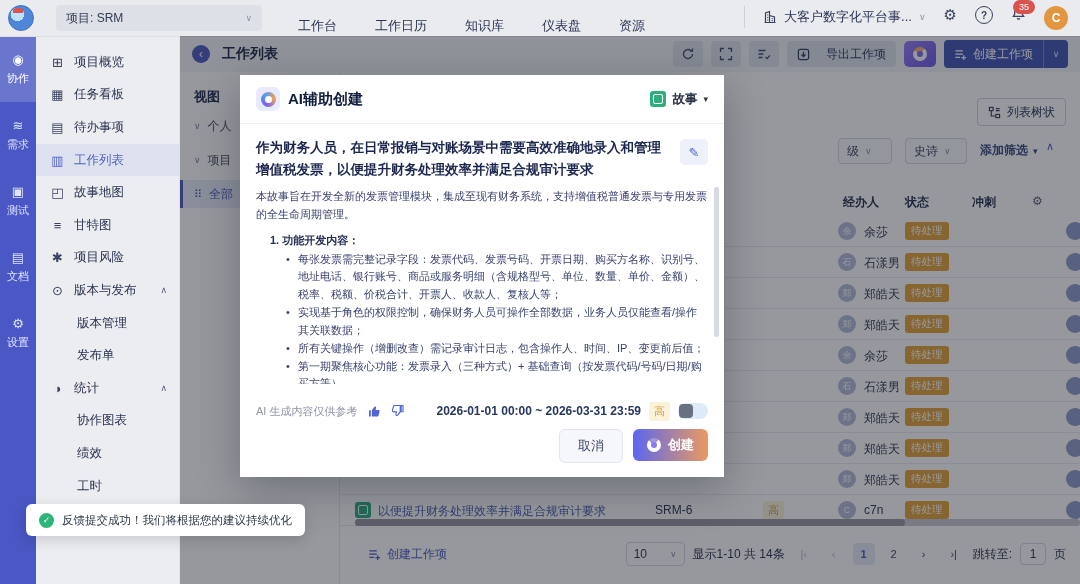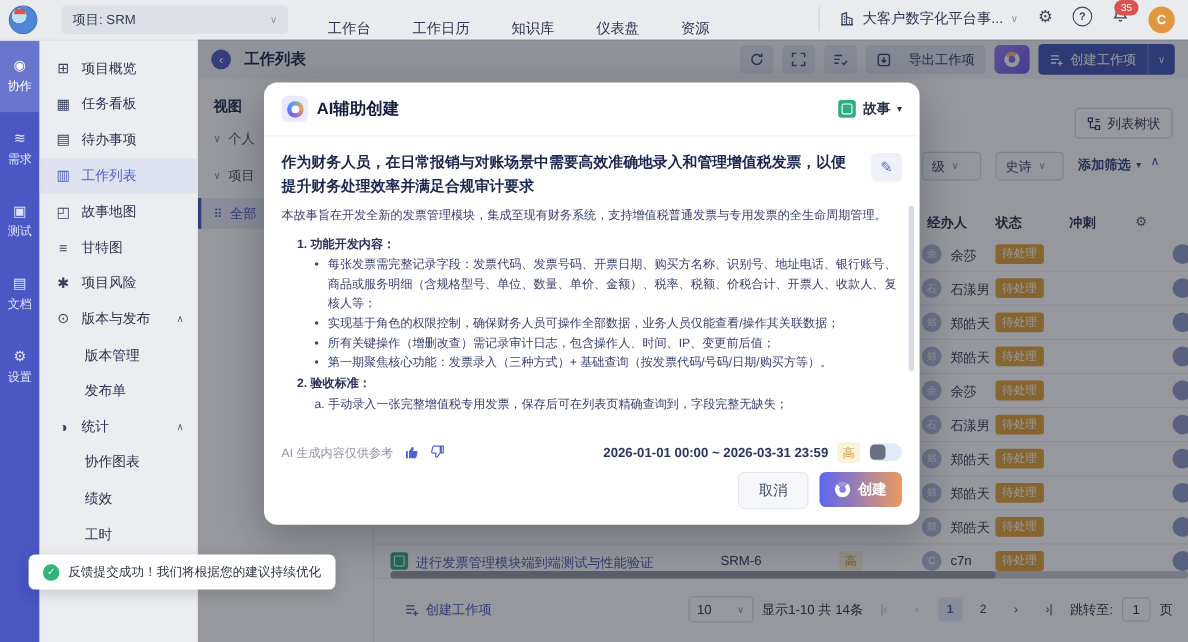--- a/index.html
+++ b/index.html
@@ -134,22 +134,22 @@
   .pbtn{width:22px;height:22px;display:flex;align-items:center;justify-content:center;
         font-size:11px;cursor:pointer;color:#3c4560;}
   .pbtn.dis{color:#b9bdca;}
   .pbtn.cur{background:#e7ebfa;border-radius:4px;color:#4c5bbf;font-weight:bold;}
   .jump-input{width:26px;height:22px;border:1px solid #d3d7e3;border-radius:4px;text-align:center;
         font-size:12px;color:#2c3650;font-family:inherit;box-sizing:border-box;}
 
   
   .overlay{position:absolute;left:180px;top:36px;width:900px;height:548px;
         background:rgba(23,26,38,0.45);z-index:40;}
-  .modal{position:absolute;left:240px;top:75px;width:596px;height:402px;background:#fff;
-        border-radius:12px;box-shadow:0 12px 40px rgba(20,24,40,.3);z-index:50;}
+  .modal{position:absolute;left:240px;top:75px;width:484px;height:402px;background:#fff;
+        border-radius:0;box-shadow:0 12px 40px rgba(20,24,40,.3);z-index:50;}
   .mhead{height:48px;display:flex;align-items:center;gap:8px;padding:0 16px;
         border-bottom:1px solid #eef0f5;}
   .ai-logo{width:24px;height:24px;border-radius:6px;background:linear-gradient(135deg,#ece7fc,#e7effd);
         display:flex;align-items:center;justify-content:center;}
   .swirl2{width:15px;height:15px;border-radius:50%;position:relative;
         background:conic-gradient(from 200deg,#7a5ff0,#4f9cf0,#f0a05c,#7a5ff0);}
   .swirl2::after{content:"";position:absolute;inset:4px;border-radius:50%;background:#fff;}
   .mtitle{font-size:15px;font-weight:bold;color:#121d3e;}
   .type-chip{margin-left:auto;display:flex;align-items:center;gap:6px;font-size:12.5px;
         font-weight:bold;color:#2b3246;cursor:pointer;}
@@ -453,21 +453,21 @@
     <div class="trow">
       <span class="ravatar">郑</span>
       <span class="rname">郑皓天</span>
       <span class="rbadge">待处理</span>
       <span class="redge"></span>
     </div>
     <div class="trow">
       <span class="lrow-icon story-ic">
           <i></i>
         </span>
-      <span class="lrow-title">进行发票管理模块端到端测试与性能验证</span>
+      <span class="lrow-title">以便提升财务处理效率并满足合规审计要求</span>
       <span class="lrow-code">SRM-6</span>
       <span class="lrow-pri pri-badge">高</span>
       <span class="ravatar">C</span>
       <span class="rname">c7n</span>
       <span class="rbadge">待处理</span>
       <span class="redge"></span>
     </div>
   </div>
 
   <div class="hscroll-track"></div>

